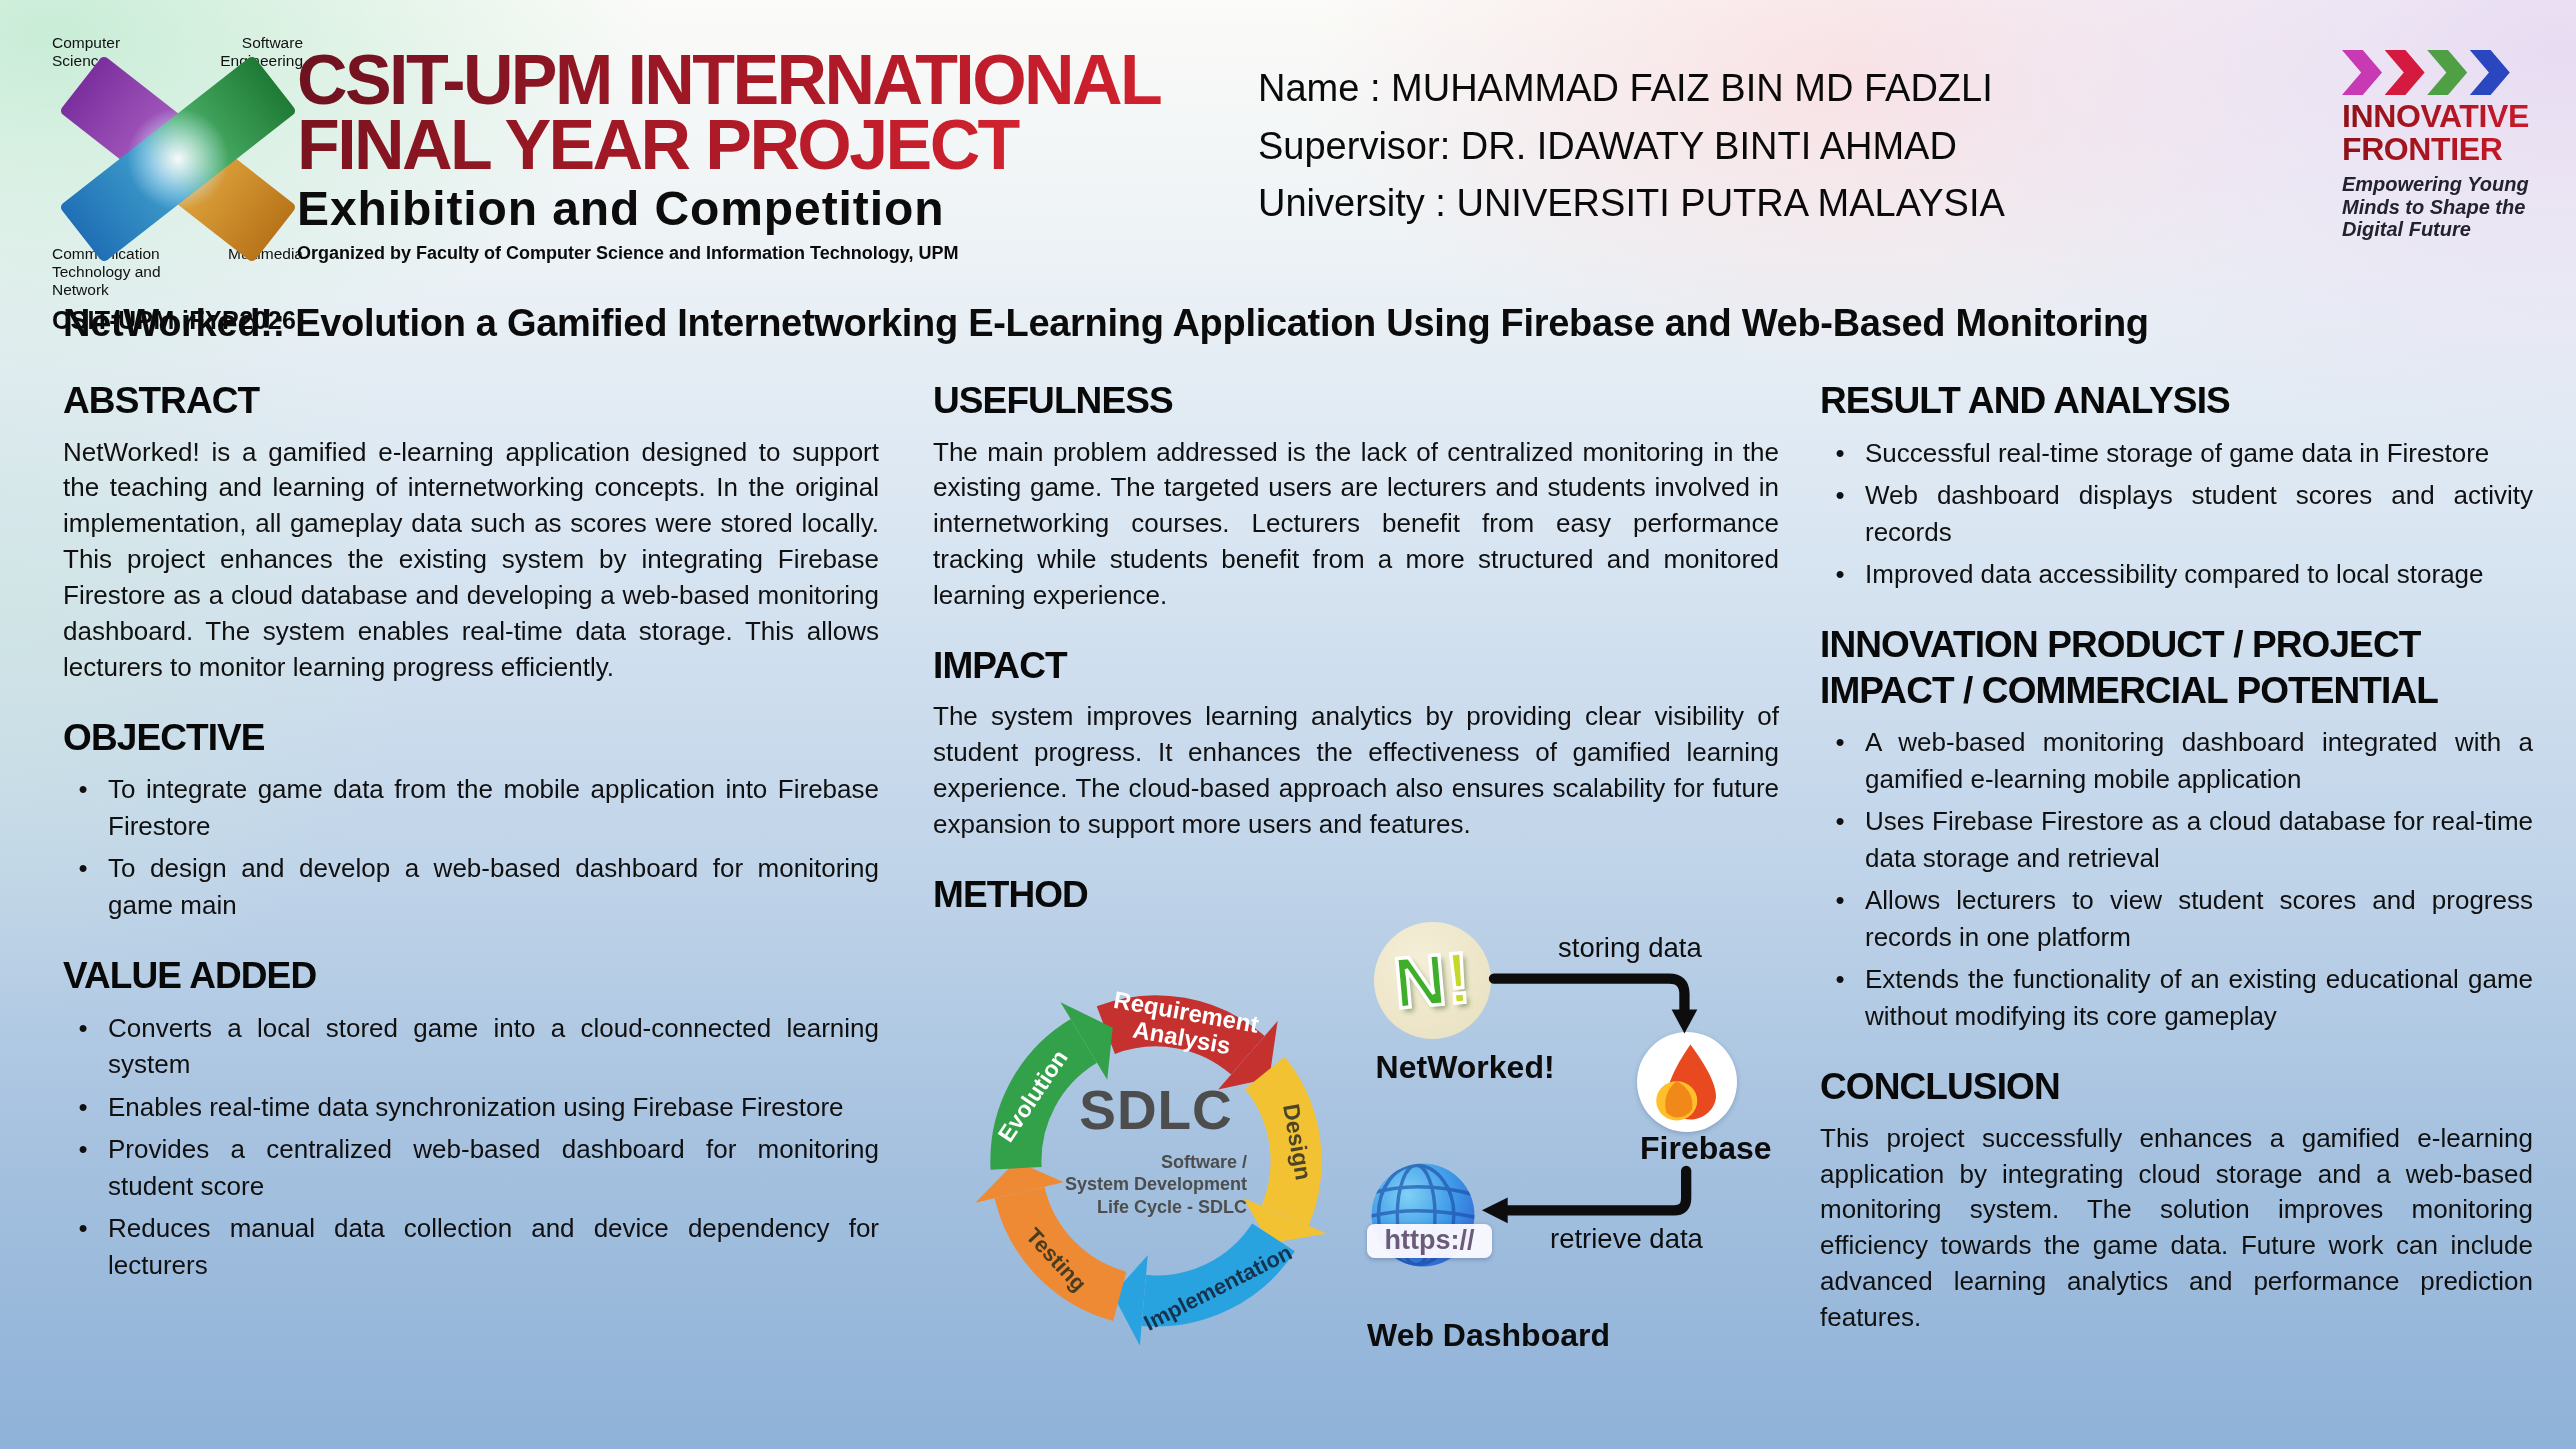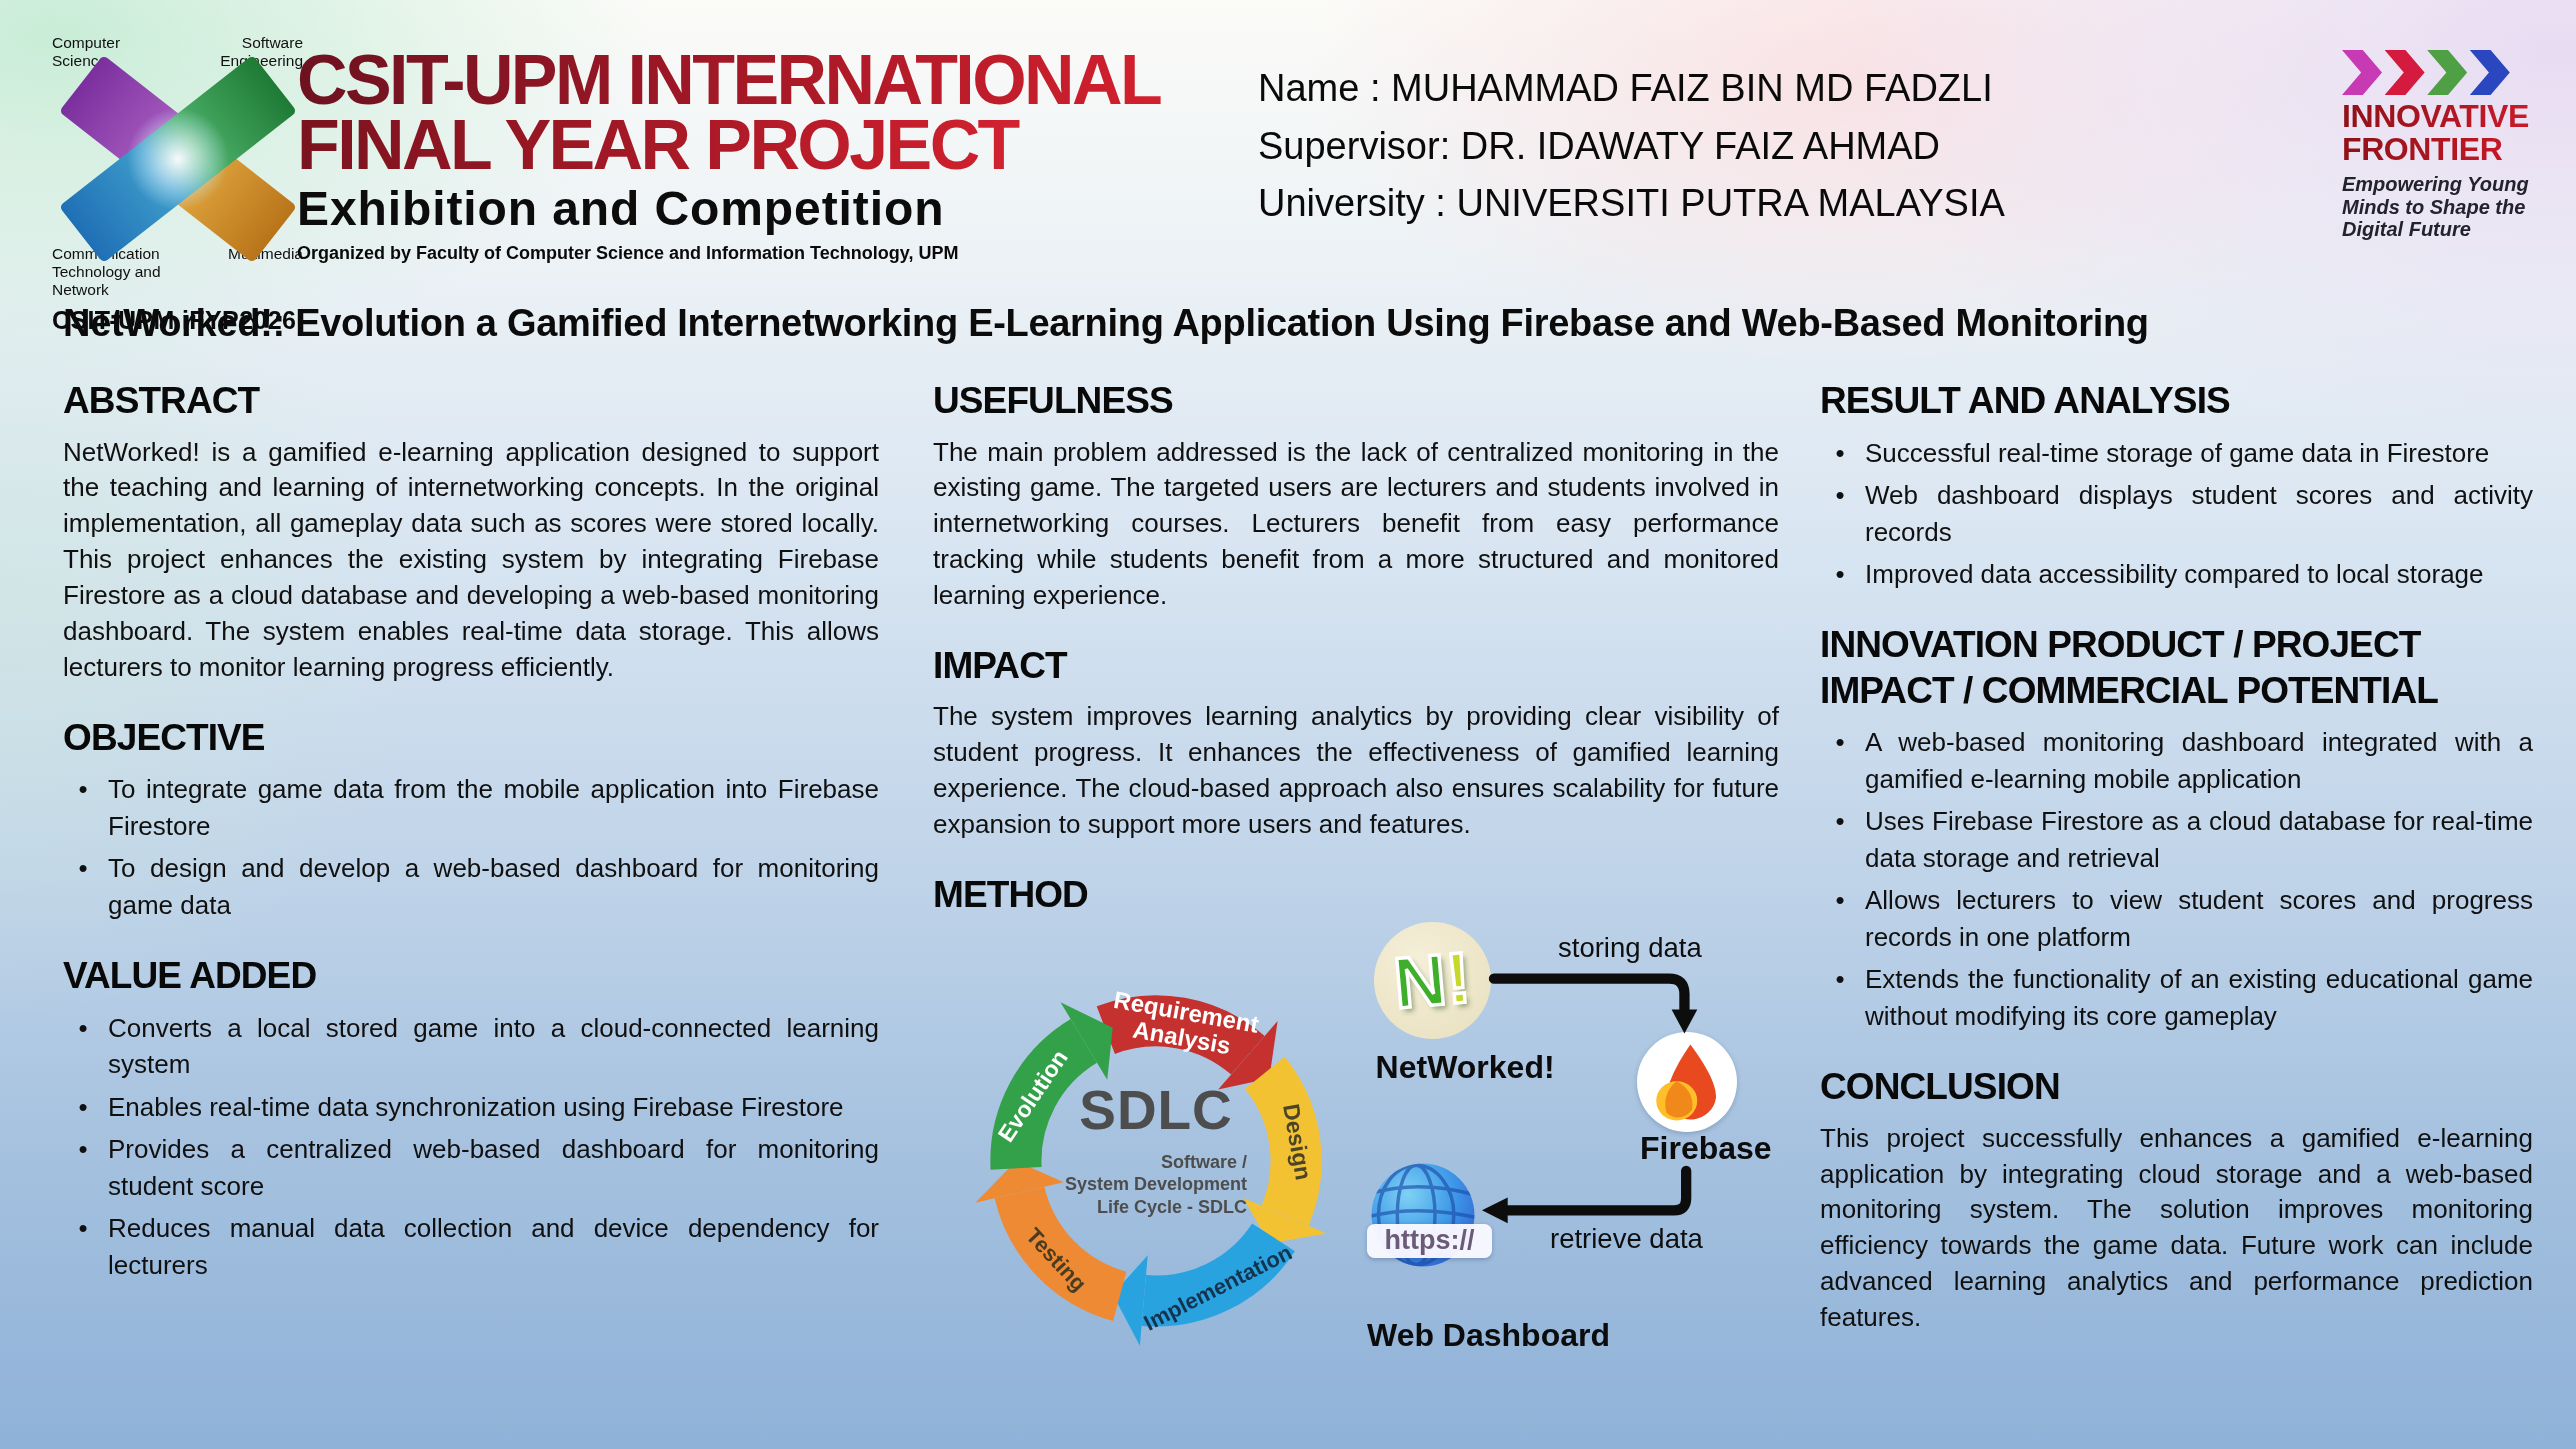--- a/index.html
+++ b/index.html
@@ -114,21 +114,21 @@
 
   <div class="event-title">
     <div class="ev1">CSIT-UPM INTERNATIONAL</div>
     <div class="ev2">FINAL YEAR PROJECT</div>
     <div class="ev3">Exhibition and Competition</div>
     <div class="ev4">Organized by Faculty of Computer Science and Information Technology, UPM</div>
   </div>
 
   <div class="presenter">
     <div>Name : MUHAMMAD FAIZ BIN MD FADZLI</div>
-    <div>Supervisor: DR. IDAWATY FAIZ AHMAD</div>
+    <div>Supervisor: DR. IDAWATY BINTI AHMAD</div>
     <div>University : UNIVERSITI PUTRA MALAYSIA</div>
   </div>
 
   <div class="frontier">
     <div class="chevrons">
       <div class="chev chev0"></div>
       <div class="chev chev1"></div>
       <div class="chev chev2"></div>
       <div class="chev chev3"></div>
     </div>
@@ -141,21 +141,21 @@
 
   <div class="col col1">
     <div class="sec">
       <h2 class="sec-h">ABSTRACT</h2>
       <p class="sec-b">NetWorked! is a gamified e-learning application designed to support the teaching and learning of internetworking concepts. In the original implementation, all gameplay data such as scores were stored locally. This project enhances the existing system by integrating Firebase Firestore as a cloud database and developing a web-based monitoring dashboard. The system enables real-time data storage. This allows lecturers to monitor learning progress efficiently.</p>
     </div>
     <div class="sec">
       <h2 class="sec-h">OBJECTIVE</h2>
       <ul class="blts">
         <li>To integrate game data from the mobile application into Firebase Firestore</li>
-        <li>To design and develop a web-based dashboard for monitoring game data</li>
+        <li>To design and develop a web-based dashboard for monitoring game main</li>
       </ul>
     </div>
     <div class="sec">
       <h2 class="sec-h">VALUE ADDED</h2>
       <ul class="blts">
         <li>Converts a local stored game into a cloud-connected learning system</li>
         <li>Enables real-time data synchronization using Firebase Firestore</li>
         <li>Provides a centralized web-based dashboard for monitoring student score</li>
         <li>Reduces manual data collection and device dependency for lecturers</li>
       </ul>

